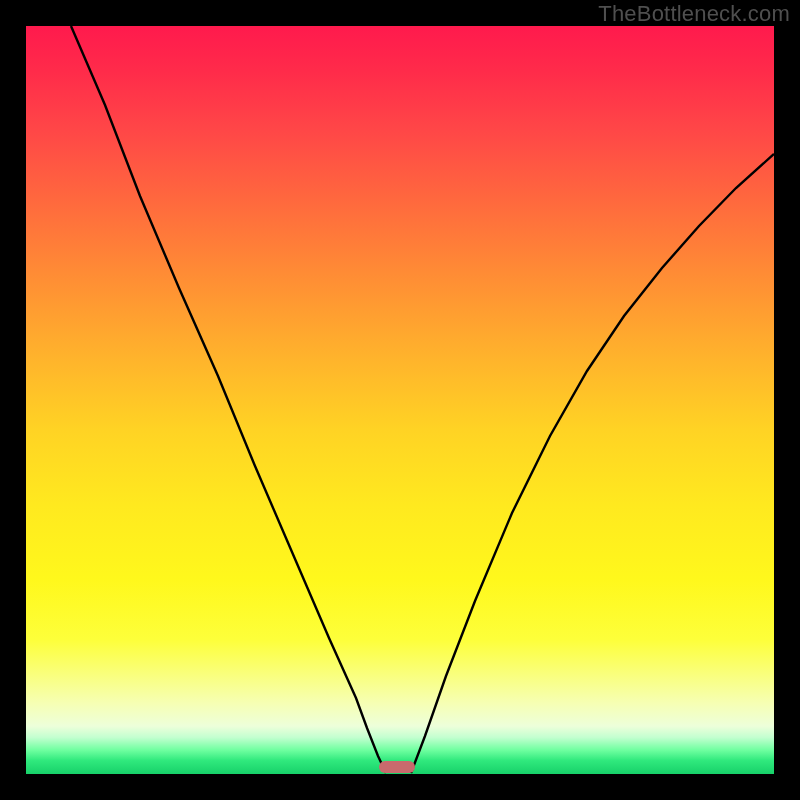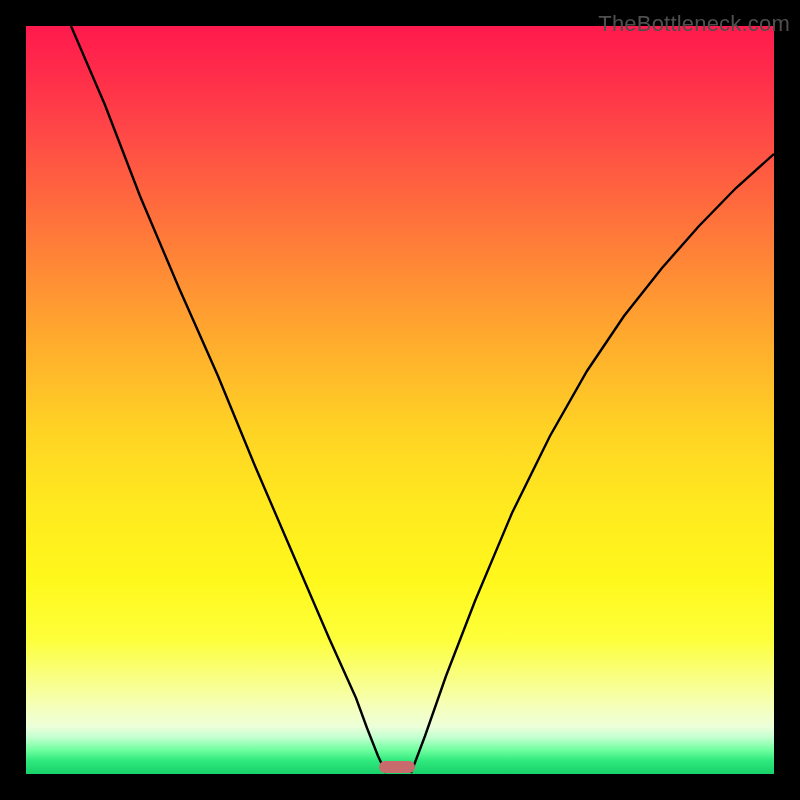--- a/index.html
+++ b/index.html
@@ -60,21 +60,21 @@
     width: 748px;
     height: 748px;
   }
   .marker {
     position: absolute;
     background: #c96a6d;
     border-radius: 6px;
   }
   .watermark {
     position: absolute;
-    top: 11px;
+    top: 1px;
     right: 10px;
     color: #4f4f4f;
     font-size: 22px;
     letter-spacing: 0.2px;
     font-weight: 400;
   }
 </style>
 </head>
 <body>
 

